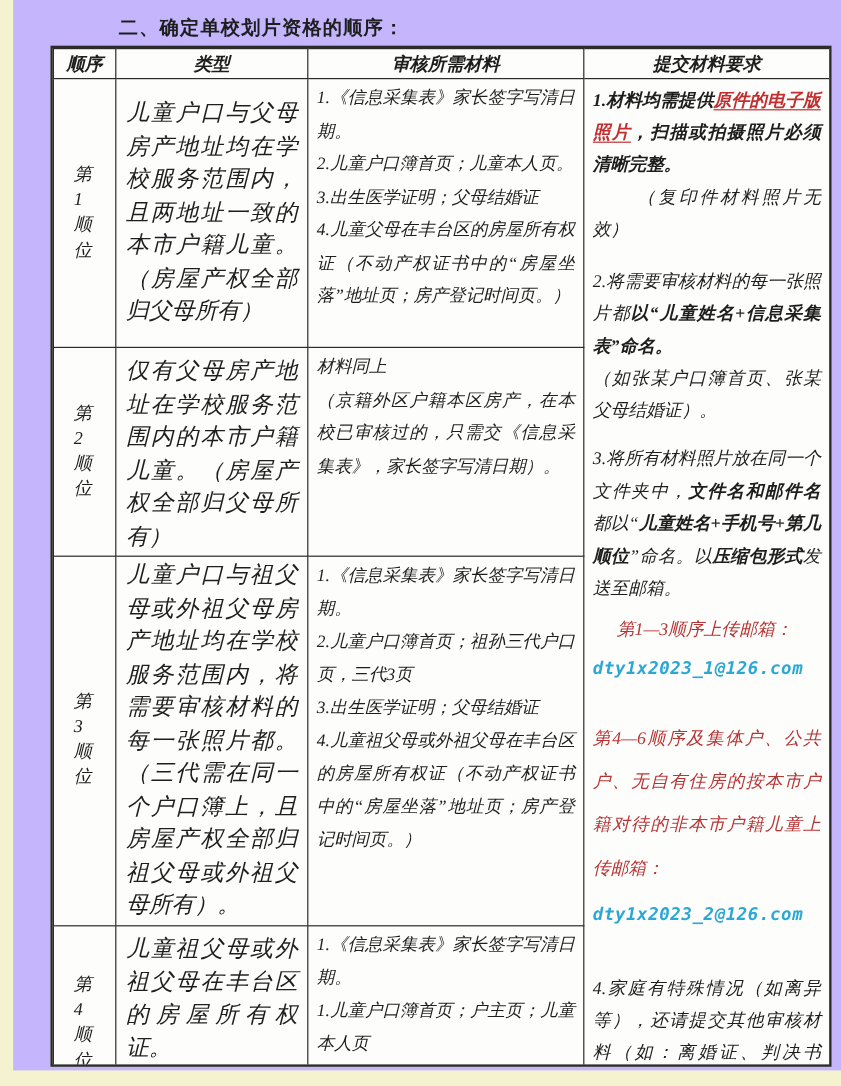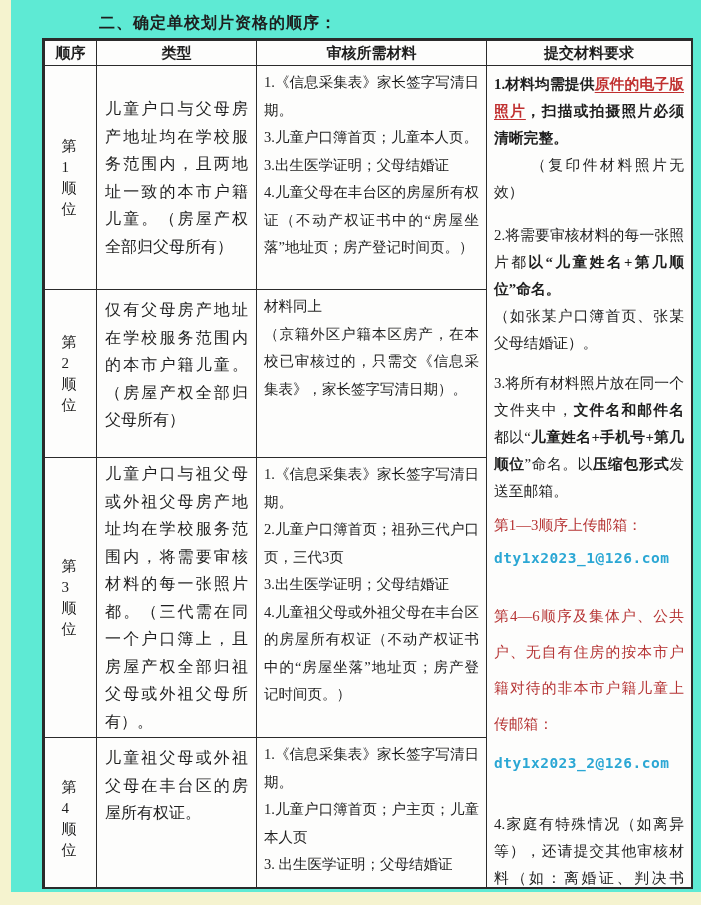--- a/index.html
+++ b/index.html
@@ -5,42 +5,42 @@
   * { box-sizing: border-box; }
   html,body { margin:0; padding:0; }
   body {
     width:701px; height:905px; position:relative;
     background:#f5f3cf;
     font-family:"Liberation Serif","DejaVu Serif",serif;
     color:#1e1e1e; overflow:hidden;
   }
   .page {
     position:absolute; left:11px; top:0; width:690px; height:892px;
-    background:#5eead4;
+    background:#c4b5fd;
   }
   .doc-title {
     position:absolute; left:88px; top:13px;
     font-weight:bold; font-size:16px; letter-spacing:1px; white-space:nowrap;
   }
   .table-wrap {
     position:absolute; left:31px; top:38px; width:651px; height:851px;
     border:2px solid #2b2b2b; overflow:hidden; background:#fdfdfc;
   }
   table { border-collapse:collapse; table-layout:fixed; width:100%; }
-  th, td { border:1px solid #2b2b2b; padding:2px 6px; overflow:hidden; }
+  th, td { border:1px solid #2b2b2b; padding:2px 6px; overflow:hidden;font-style:italic; }
   th { font-size:15px; font-weight:bold; height:25px; text-align:center; padding:1px 2px; }
 
   td.order { vertical-align:middle; padding:2px 2px; }
   td.order .vtext {
     width:18px; margin:0 auto; 
     font-size:15px; line-height:21px; word-break:break-all;
   }
   tr.r5 td.order .vtext { line-height:16px; font-size:14.5px; }
 
-  td.type { vertical-align:middle; font-size:16px; line-height:27.5px; text-align:justify; padding:2px 8px; }
+  td.type { vertical-align:middle; font-size:19px; line-height:27.5px; text-align:justify; padding:2px 8px; }
   tr.r2 td.type, tr.r4 td.type { vertical-align:top; padding-top:6px; }
   tr.r5 td.type { vertical-align:top; line-height:21px; font-size:14px; padding-top:3px; }
 
   td.materials { vertical-align:top; font-size:14.5px; line-height:27.5px; text-align:justify; padding:3px 7px; }
   .center { text-align:left; }
   tr.r5 td.materials { line-height:21px; font-size:14px; padding-top:9px; }
 
   td.col4 { position:relative; padding:0; vertical-align:top; }
   .col4-inner {
     position:absolute; left:0; top:0; right:0; bottom:0;
@@ -49,21 +49,21 @@
   }
   .b { font-weight:bold; }
   .em-red {
     color:#c03030; font-weight:bold;
     text-decoration:underline; text-underline-offset:3px;
   }
   .req-item1 { margin-bottom:16px; }
   .note-indent { text-indent:2.5em; }
   .req-item2 { margin-bottom:13px; }
   .req-item3 { margin-bottom:7px; }
-  .mail-label { color:#b63535; }
+  .mail-label { color:#b63535;margin-left:20px; }
   .mail-label2 { color:#b63535; line-height:36px; margin-top:26px; margin-bottom:8px; }
   .email {
     color:#2ba7d4; font-family:"DejaVu Sans Mono",monospace;
     font-size:14.5px; font-weight:bold; letter-spacing:0.5px;
     margin:6px 0 0 0; cursor:pointer;
   }
   .email2-gap { margin-bottom:34px; }
   .req-item4 { }
 </style>
 </head>
@@ -90,32 +90,32 @@
         </tr>
       </thead>
       <tbody>
         <tr class="r1" style="height:224px;">
           <td class="order">
             <div class="vtext">第1顺位</div>
           </td>
           <td class="type">儿童户口与父母房产地址均在学校服务范围内，且两地址一致的本市户籍儿童。（房屋产权全部归父母所有）</td>
           <td class="materials">
             <div class="line">1.《信息采集表》家长签字写清日期。</div>
-            <div class="line">3.儿童户口簿首页；儿童本人页。</div>
+            <div class="line">2.儿童户口簿首页；儿童本人页。</div>
             <div class="line">3.出生医学证明；父母结婚证</div>
             <div class="line">4.儿童父母在丰台区的房屋所有权证（不动产权证书中的“房屋坐落”地址页；房产登记时间页。）</div>
           </td>
           <td class="col4" rowspan="5">
             <div class="col4-inner">
               <div class="req-item1">
                 <span class="b">1.材料均需提供</span><span class="em-red">原件的电子版照片</span><span class="b">，扫描或拍摄照片必须清晰完整。</span>
                 <div class="note-indent">（复印件材料照片无效）</div>
               </div>
               <div class="req-item2">
-                <span>2.将需要审核材料的每一张照片都</span><span class="b">以“儿童姓名+第几顺位”命名。</span>
+                <span>2.将需要审核材料的每一张照片都</span><span class="b">以“儿童姓名+信息采集表”命名。</span>
                 <div>（如张某户口簿首页、张某父母结婚证）。</div>
               </div>
               <div class="req-item3">
                 <span>3.将所有材料照片放在同一个文件夹中，</span><span class="b">文件名和</span><span class="b">邮件名</span><span>都以“</span><span class="b">儿童姓名+手机号+第几顺位</span><span>”命名。以</span><span class="b">压缩包形式</span><span>发送至邮箱。</span>
               </div>
               <div class="mail-label">第1—3顺序上传邮箱：</div>
               <div class="email">dty1x2023_1@126.com</div>
               <div class="mail-label2">第4—6顺序及集体户、公共户、无自有住房的按本市户籍对待的非本市户籍儿童上传邮箱：</div>
               <div class="email email2-gap">dty1x2023_2@126.com</div>
               <div class="req-item4">4.家庭有特殊情况（如离异等），还请提交其他审核材料（如：离婚证、判决书等），也可电话咨询。</div>

